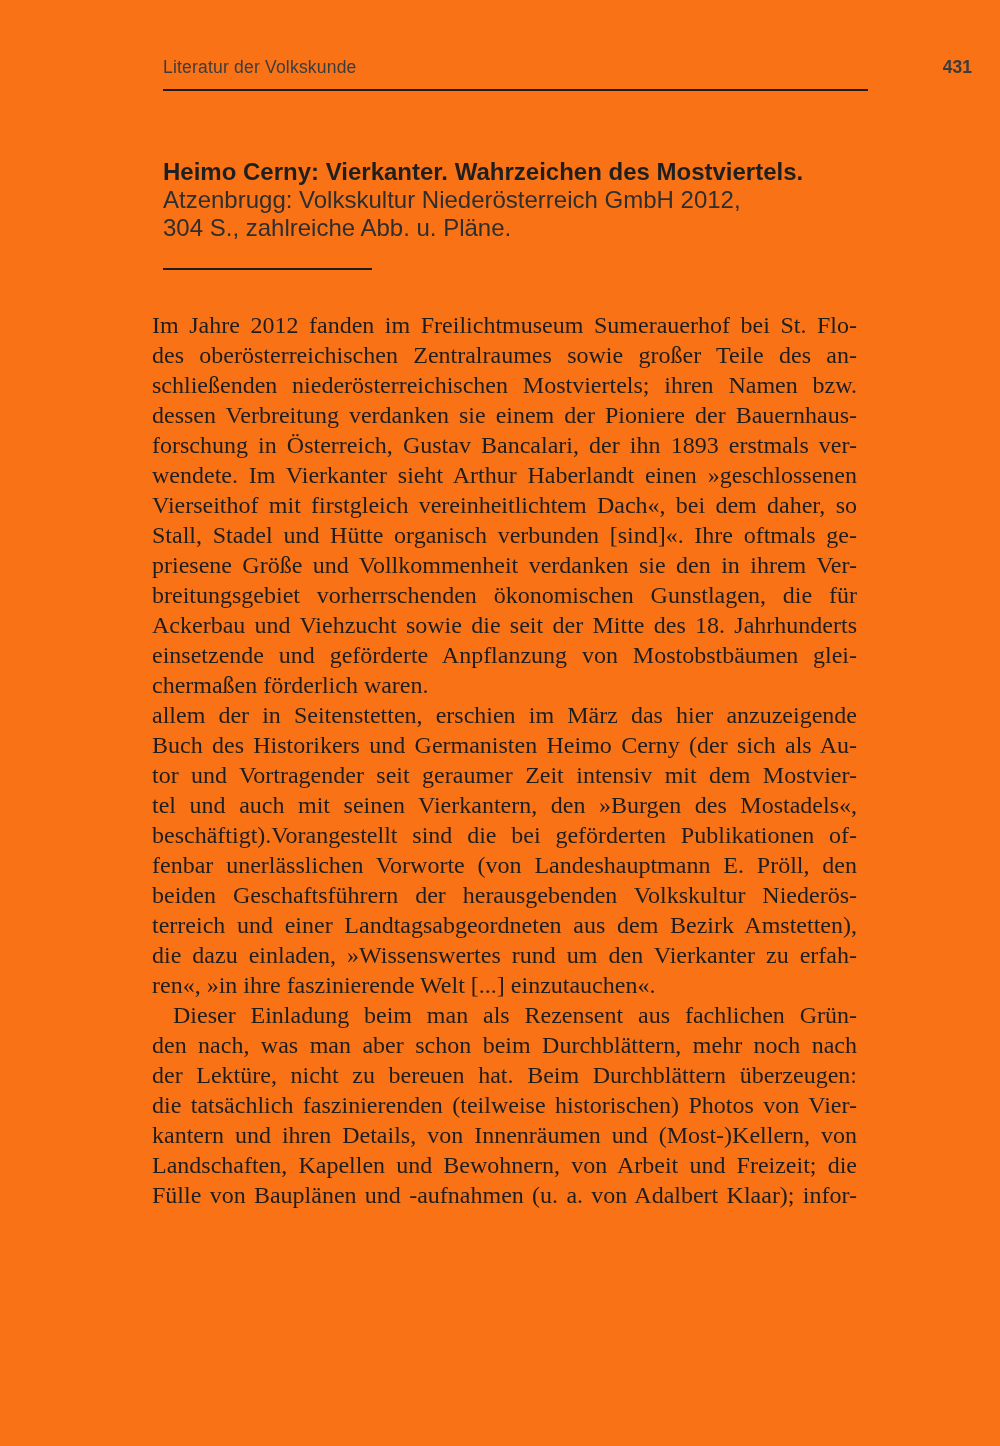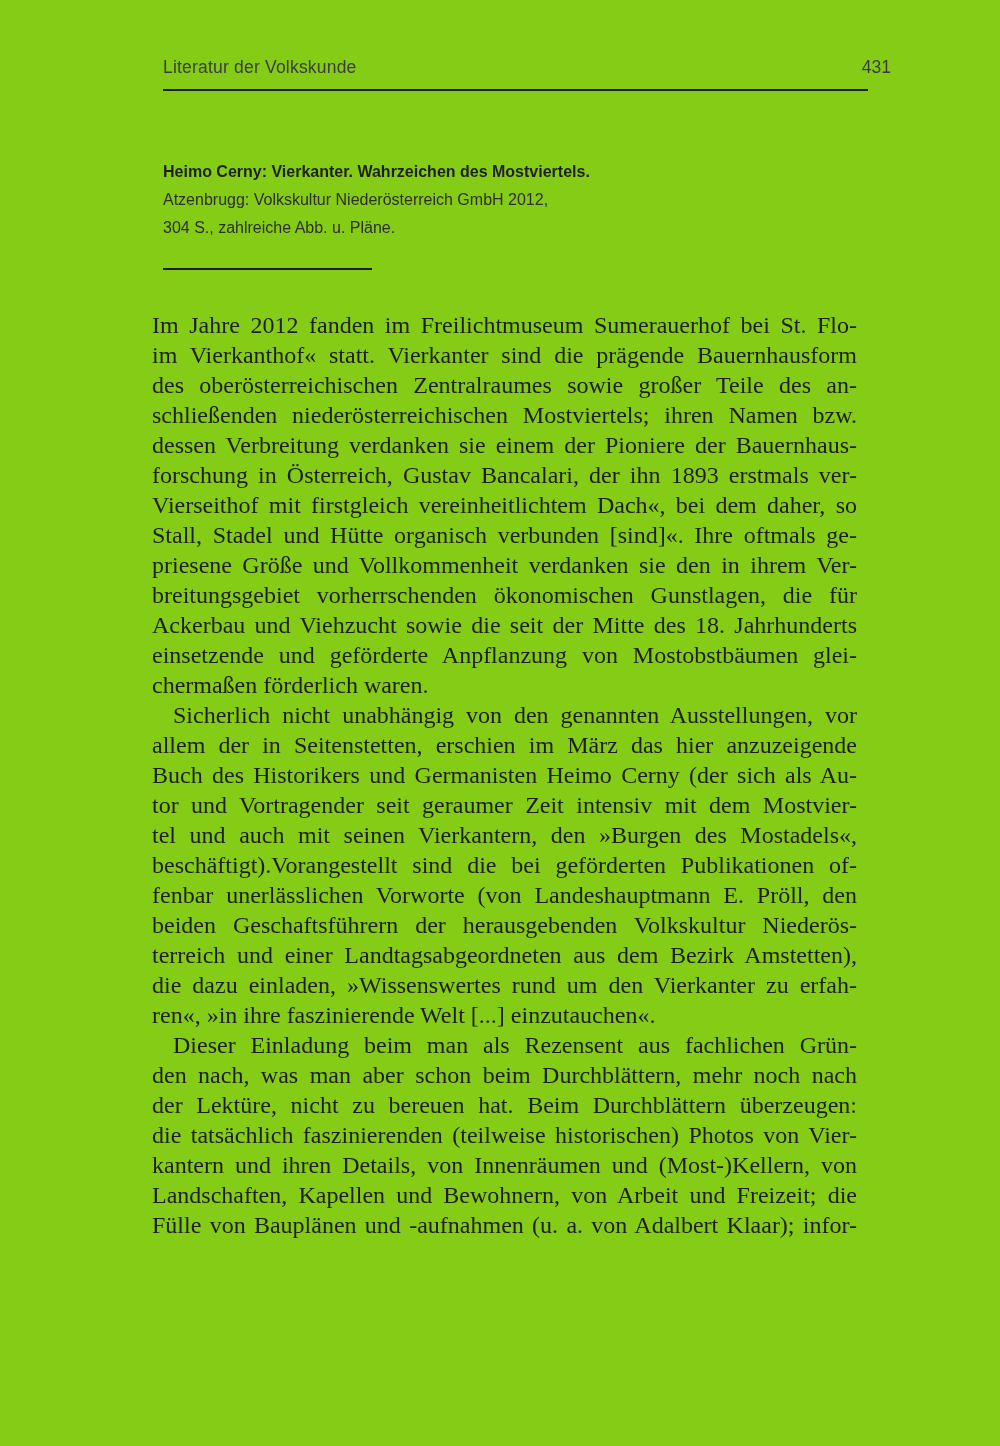--- a/index.html
+++ b/index.html
@@ -1,62 +1,63 @@
 <!DOCTYPE html>
 <html><head>
 <meta charset="utf-8">
 <style>
   html, body { margin: 0; padding: 0; background: #ffffff; }
   .page {
     position: relative;
     width: 1000px;
     height: 1446px;
-    background: #84cc16;
+    background: #f97316;
     overflow: hidden;
     font-family: "Liberation Serif", serif;
     color: #212121;
   }
 
   
   .running-head {
     position: absolute;
     left: 163px;
     top: 57px;
     font-family: "Liberation Sans", sans-serif;
     font-size: 17.5px;
     letter-spacing: 0.2px;
     color: #3c3c3c;
   }
   .page-number {
     position: absolute;
-    left: 859px;
+    left: 940px;
     top: 57px;
     width: 32px;
     text-align: right;
     font-family: "Liberation Sans", sans-serif;
     font-size: 17.5px;
     color: #3c3c3c;
+    font-weight: bold;
   }
   .head-rule {
     position: absolute;
     left: 163px;
     top: 89px;
     width: 705px;
     height: 2px;
     background: #1e1e1e;
   }
 
   
   .review-heading {
     position: absolute;
     left: 163px;
     top: 158px;
     width: 705px;
     font-family: "Liberation Sans", sans-serif;
-    font-size: 16px;
+    font-size: 24px;
     line-height: 28px;
     color: #2e2e2e;
   }
   .review-heading .title {
     font-weight: bold;
     color: #1f1f1f;
     margin: 0;
   }
   .review-heading .sub {
     margin: 0;
@@ -107,36 +108,35 @@
     <p class="sub">Atzenbrugg: Volkskultur Niederösterreich GmbH 2012,</p>
     <p class="sub">304 S., zahlreiche Abb. u. Pläne.</p>
   </div>
 
   <div class="short-rule"></div>
 
   <div class="body-text">
 
     <div class="para">
       <div class="line">Im Jahre 2012 fanden im Freilichtmuseum Sumerauerhof bei St. Flo-</div>
-      <div class="line">im Vierkanthof« statt. Vierkanter sind die prägende Bauernhausform</div>
       <div class="line">des oberösterreichischen Zentralraumes sowie großer Teile des an-</div>
       <div class="line">schließenden niederösterreichischen Mostviertels; ihren Namen bzw.</div>
       <div class="line">dessen Verbreitung verdanken sie einem der Pioniere der Bauernhaus-</div>
       <div class="line">forschung in Österreich, Gustav Bancalari, der ihn 1893 erstmals ver-</div>
+      <div class="line">wendete. Im Vierkanter sieht Arthur Haberlandt einen »geschlossenen</div>
       <div class="line">Vierseithof mit firstgleich vereinheitlichtem Dach«, bei dem daher, so</div>
       <div class="line">Stall, Stadel und Hütte organisch verbunden [sind]«. Ihre oftmals ge-</div>
       <div class="line">priesene Größe und Vollkommenheit verdanken sie den in ihrem Ver-</div>
       <div class="line">breitungsgebiet vorherrschenden ökonomischen Gunstlagen, die für</div>
       <div class="line">Ackerbau und Viehzucht sowie die seit der Mitte des 18. Jahrhunderts</div>
       <div class="line">einsetzende und geförderte Anpflanzung von Mostobstbäumen glei-</div>
       <div class="line endpara">chermaßen förderlich waren.</div>
     </div>
 
     <div class="para">
-      <div class="line indent">Sicherlich nicht unabhängig von den genannten Ausstellungen, vor</div>
       <div class="line">allem der in Seitenstetten, erschien im März das hier anzuzeigende</div>
       <div class="line">Buch des Historikers und Germanisten Heimo Cerny (der sich als Au-</div>
       <div class="line">tor und Vortragender seit geraumer Zeit intensiv mit dem Mostvier-</div>
       <div class="line">tel und auch mit seinen Vierkantern, den »Burgen des Mostadels«,</div>
       <div class="line">beschäftigt).Vorangestellt sind die bei geförderten Publikationen of-</div>
       <div class="line">fenbar unerlässlichen Vorworte (von Landeshauptmann E. Pröll, den</div>
       <div class="line">beiden Geschaftsführern der herausgebenden Volkskultur Niederös-</div>
       <div class="line">terreich und einer Landtagsabgeordneten aus dem Bezirk Amstetten),</div>
       <div class="line">die dazu einladen, »Wissenswertes rund um den Vierkanter zu erfah-</div>
       <div class="line endpara">ren«, »in ihre faszinierende Welt [...] einzutauchen«.</div>

